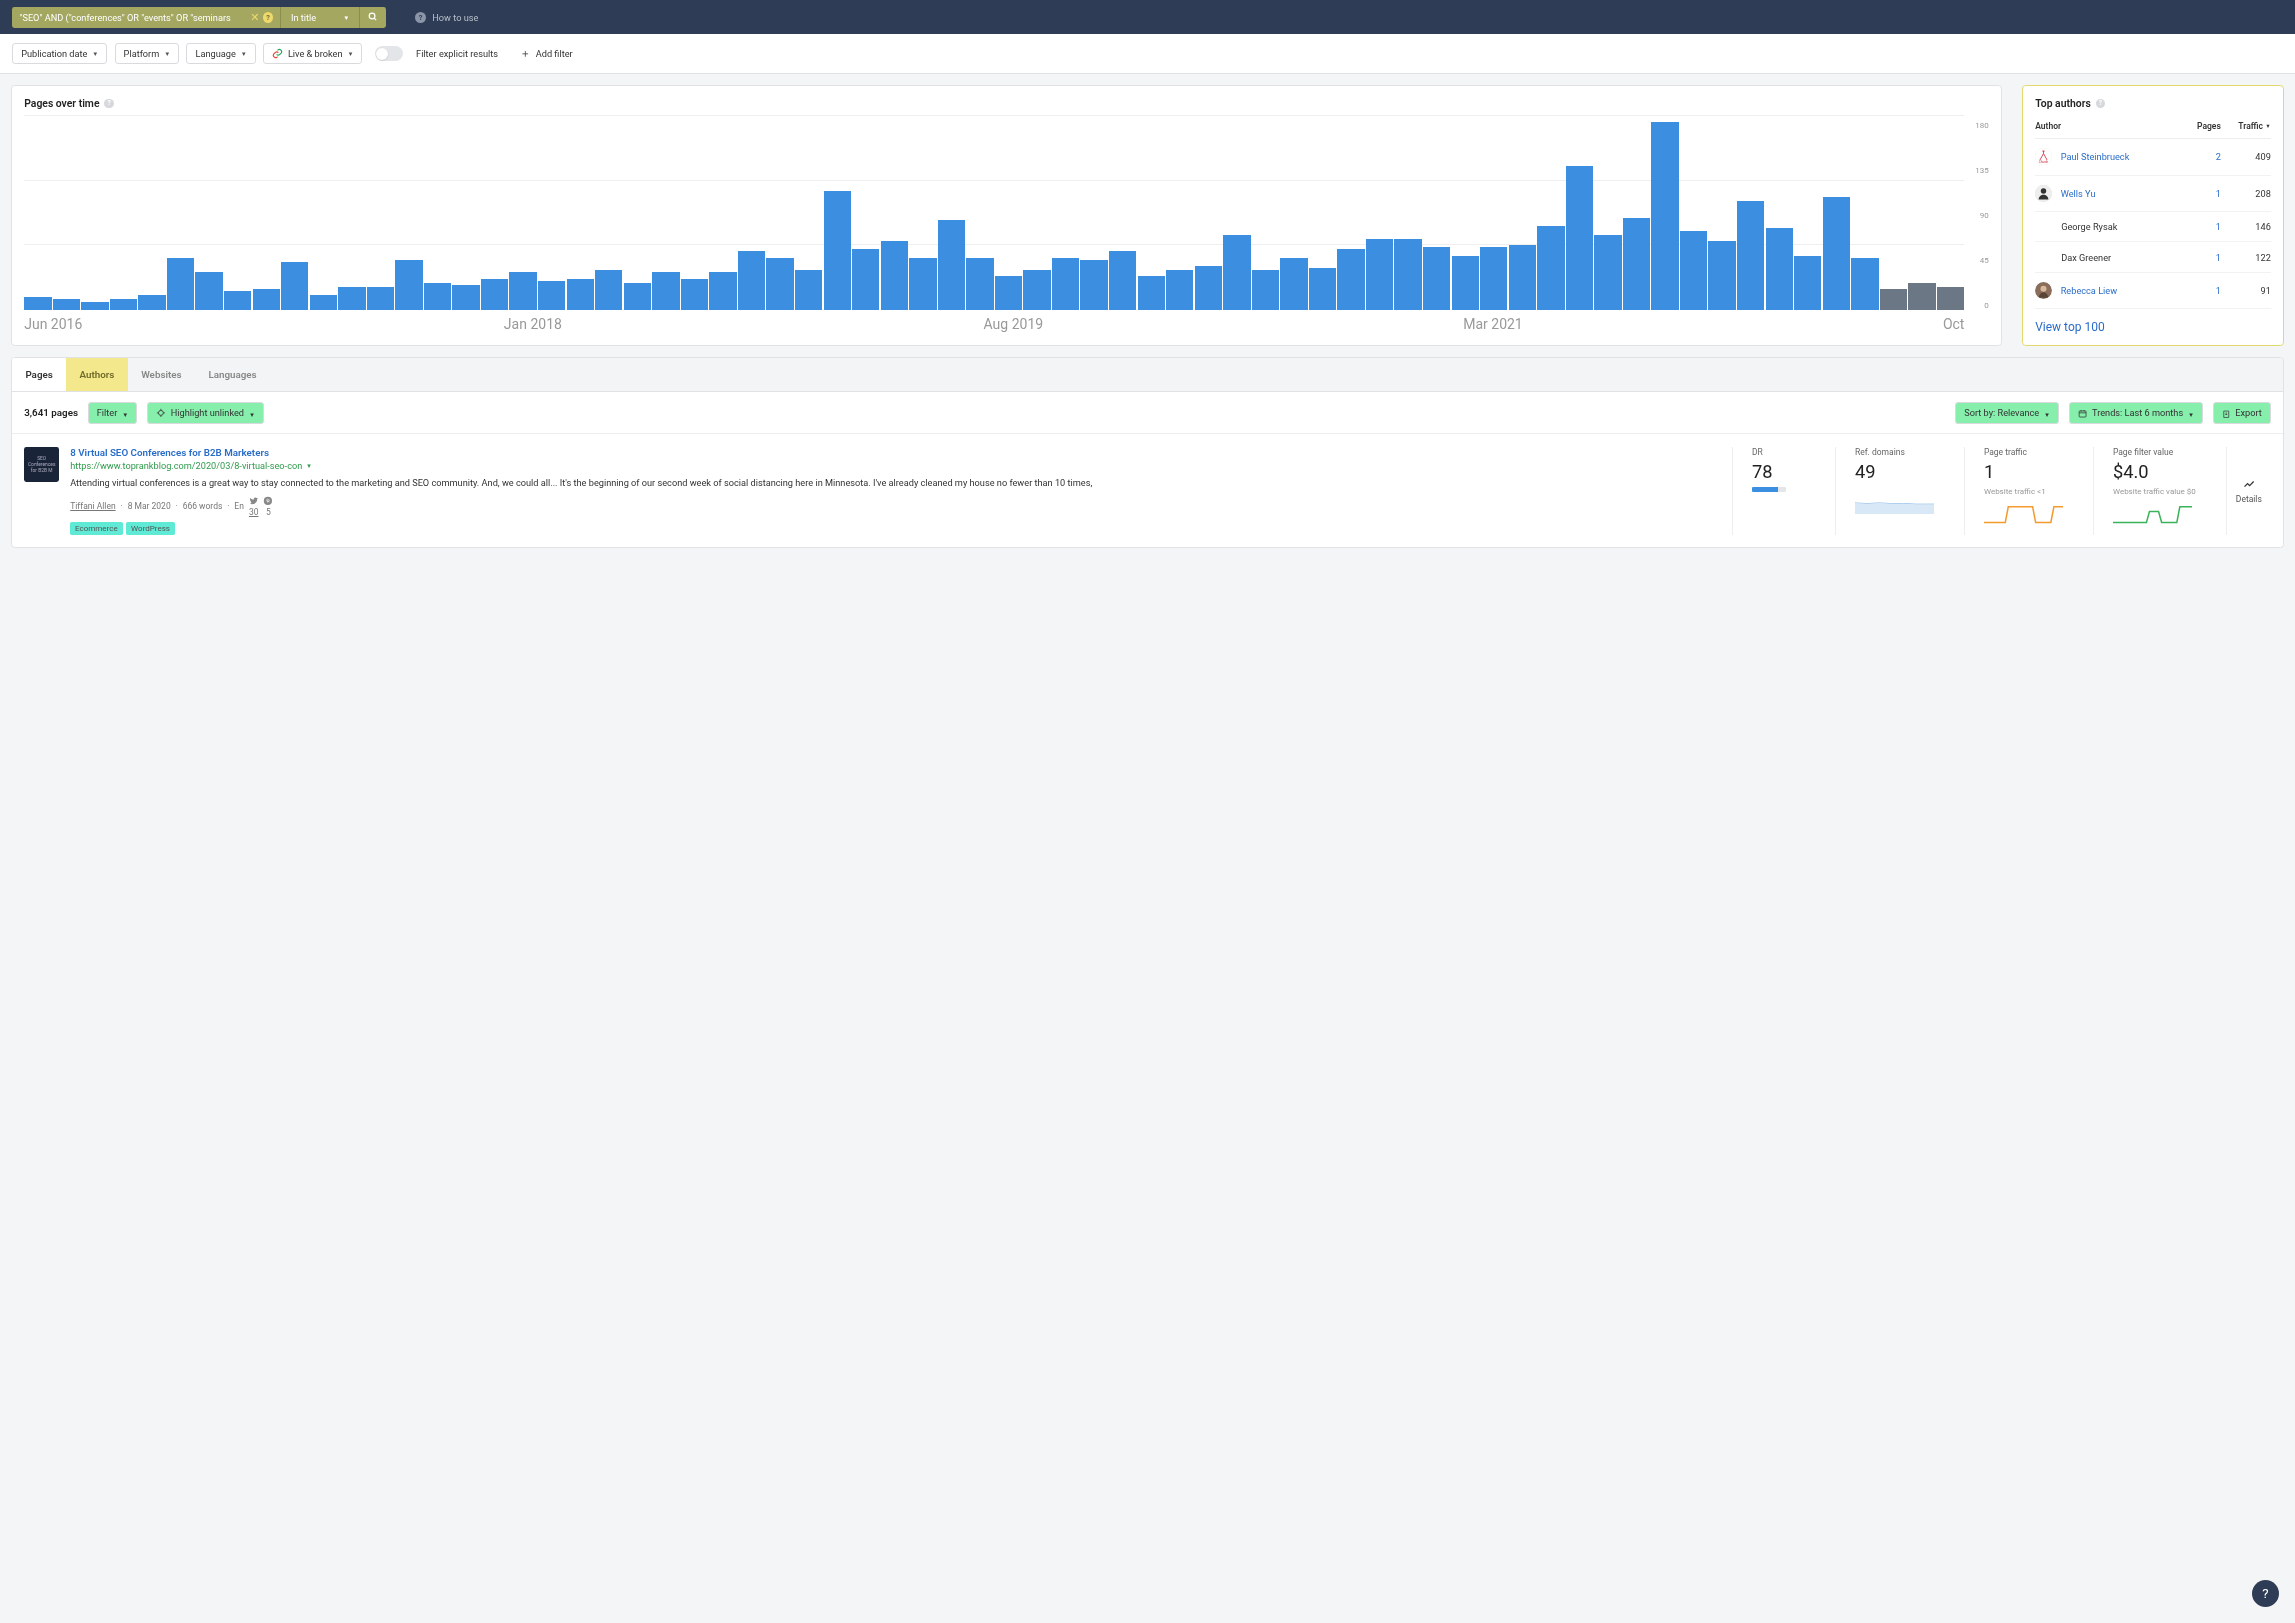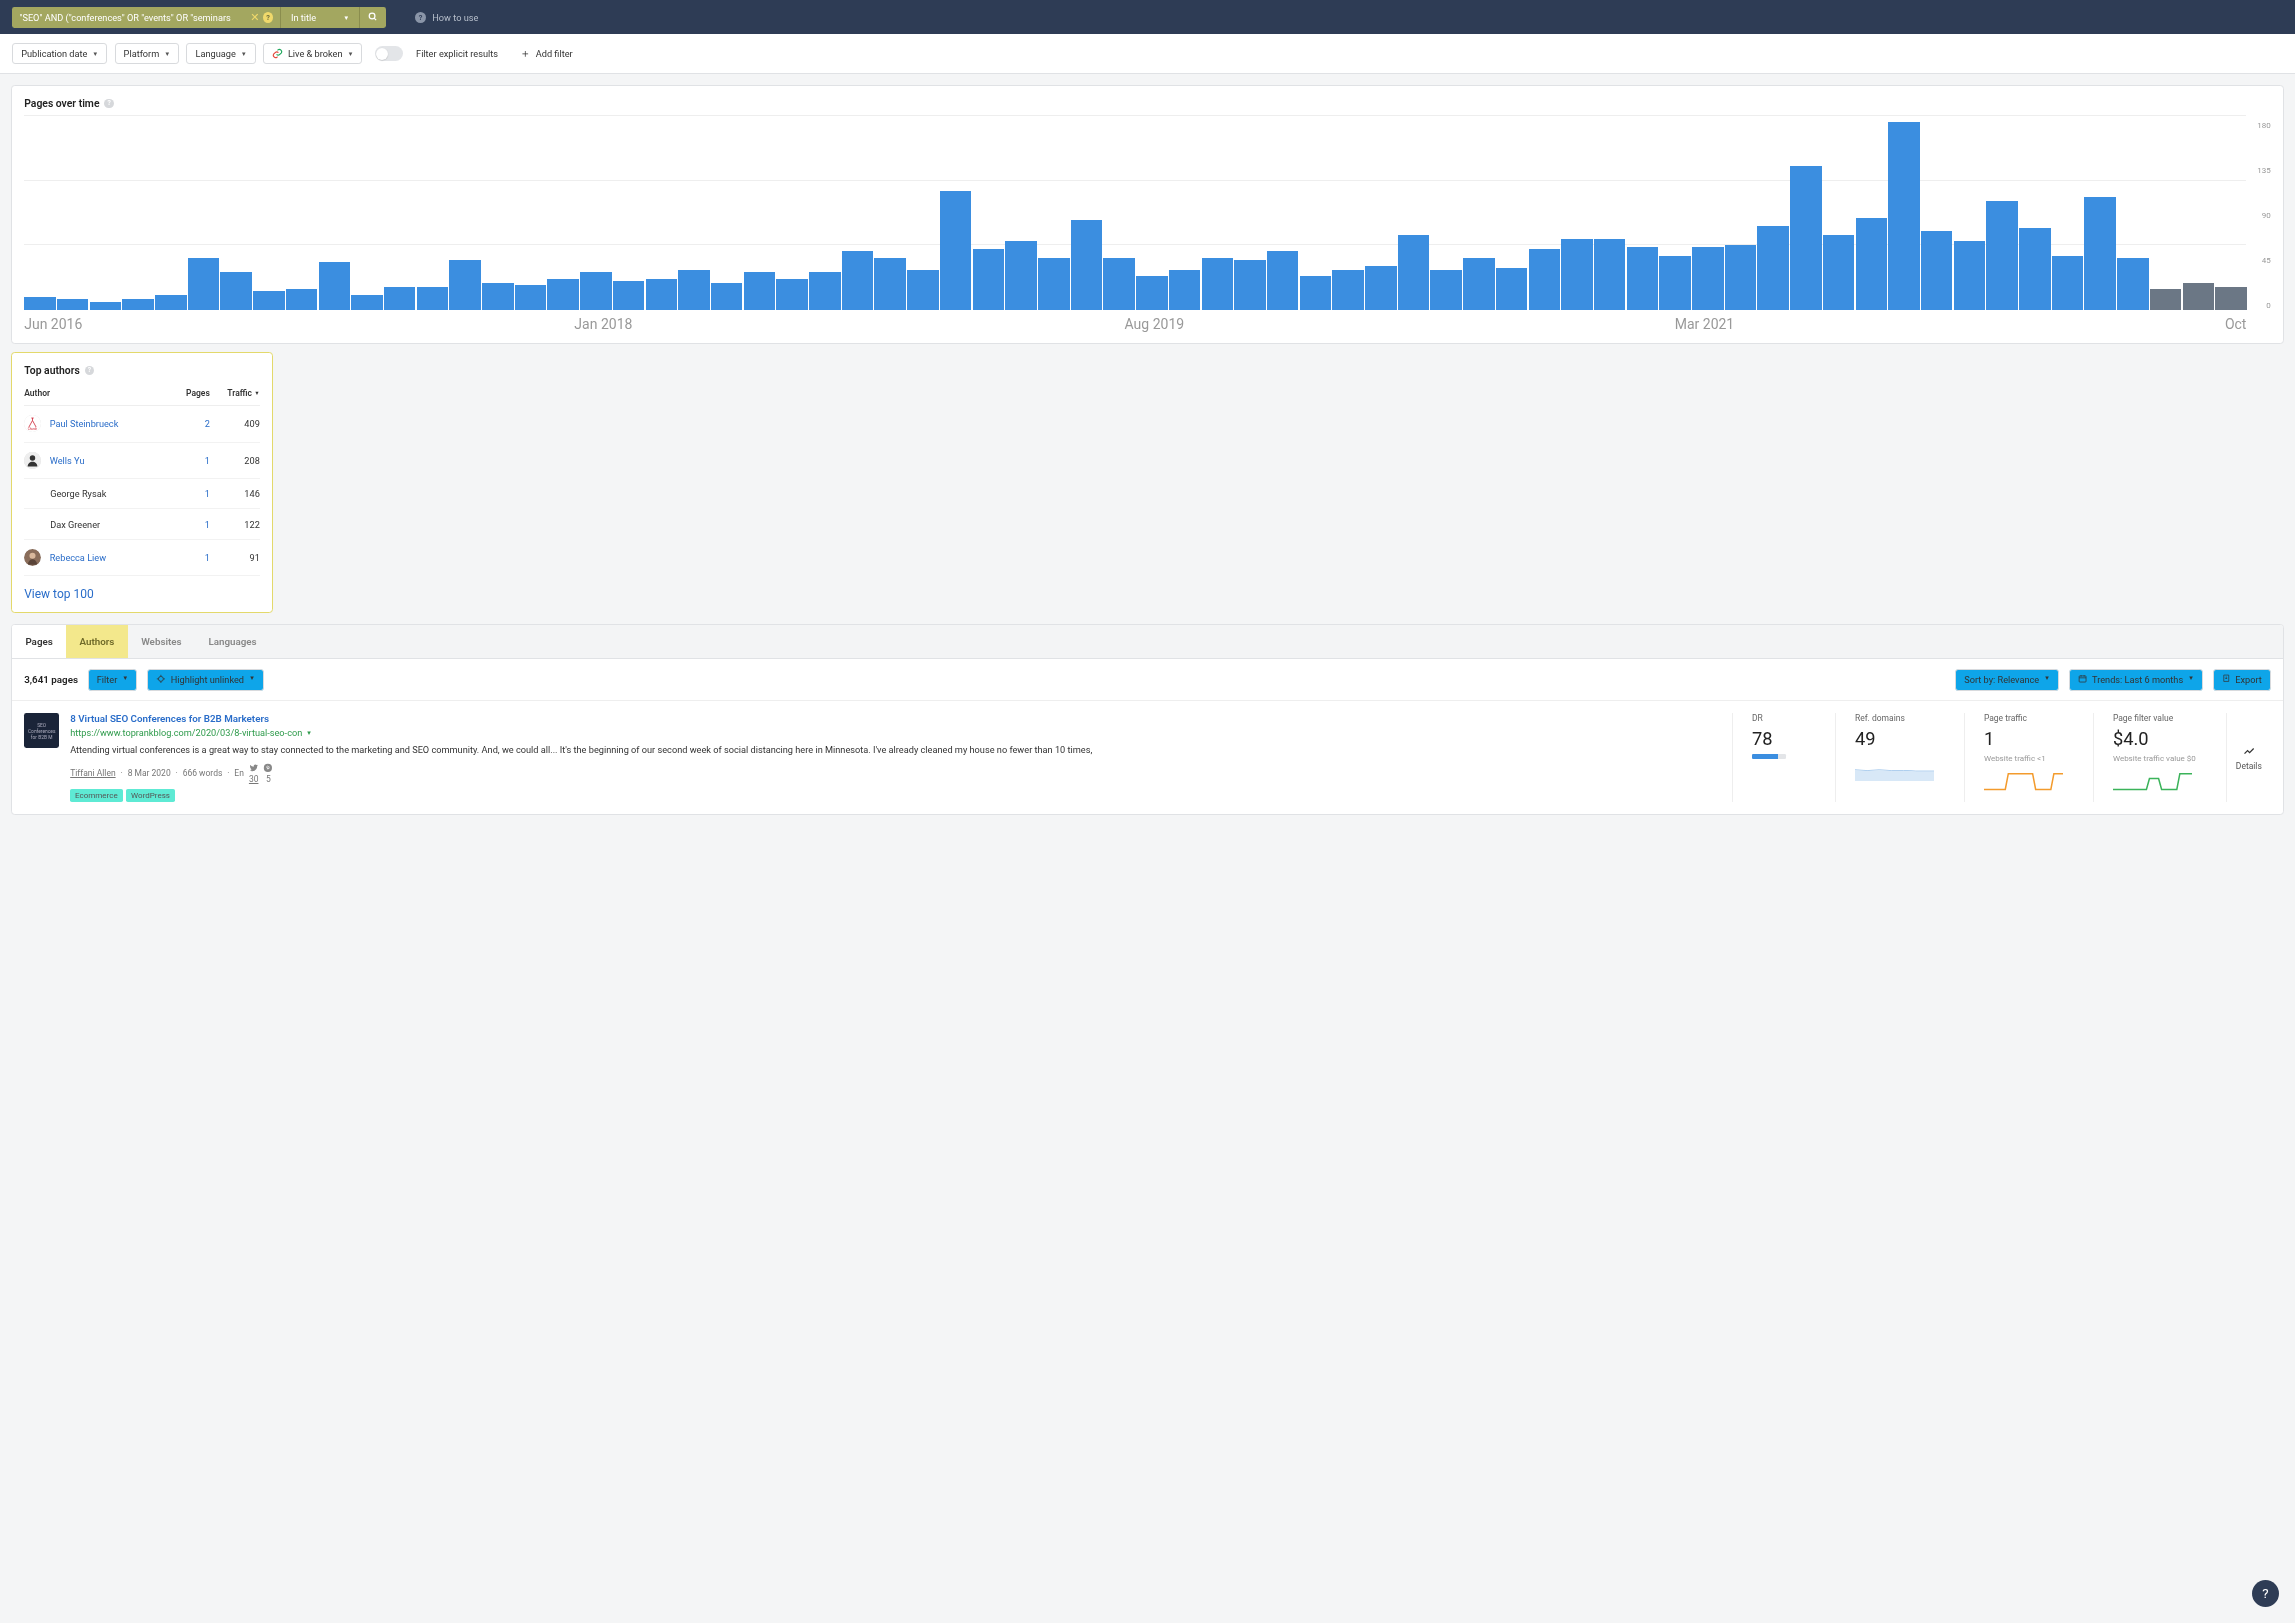--- a/index.html
+++ b/index.html
@@ -20,21 +20,21 @@
 .filterbar { background: #fff; border-bottom: 0.6px solid #e0e2e5; padding: 8.5px 12.2px; display: flex; align-items: center; gap: 7.3px; }
 .filter-pill { border: 0.6px solid #d8dadd; border-radius: 3.1px; padding: 4.3px 8px; display: inline-flex; align-items: center; gap: 4.9px; font-size: 9.2px; color: #333; cursor: pointer; }
 .filter-pill .caret { font-size: 6.1px; color: #555; }
 .link-icon { display: inline-flex; width: 11px; height: 11px; }
 .toggle { width: 28px; height: 14.6px; background: #e3e5e8; border-radius: 8.5px; position: relative; margin-left: 4.9px; }
 .toggle::after { content: ""; position: absolute; left: 1.2px; top: 1.2px; width: 12.2px; height: 12.2px; background: #fff; border-radius: 50%; box-shadow: 0 0.6px 1.2px rgba(0,0,0,.2); }
 .toggle-label { font-size: 9.2px; color: #333; margin-left: 6.1px; }
 .add-filter { margin-left: 14.6px; display: inline-flex; align-items: center; gap: 4.9px; font-size: 9.2px; color: #333; cursor: pointer; }
 .plus { font-size: 11px; font-weight: 300; }
 
-.content { padding: 11px; display: flex; gap: 8px; flex-direction: column; }
+.content { padding: 11px; display: flex; gap: 20px; }
 .panel { background: #fff; border: 0.6px solid #e0e2e5; border-radius: 3.7px; padding: 11px 12.2px; }
 .chart-panel { flex: 1; }
 .panel-title { font-size: 10.4px; font-weight: 600; color: #222; display: flex; align-items: center; gap: 4.9px; margin-bottom: 4.9px; }
 .qmark { background: #d6d8db; color: #fff; border-radius: 50%; width: 9.8px; height: 9.8px; display: inline-flex; align-items: center; justify-content: center; font-size: 6.7px; font-weight: bold; }
 
 .chart-area { display: flex; height: 195px; position: relative; }
 .bars { flex: 1; display: flex; align-items: flex-end; gap: 1.2px; border-top: 0.6px solid #eee; position: relative; padding-top: 6.1px; }
 .bars::before, .bars::after { content: ""; position: absolute; left: 0; right: 0; border-top: 0.6px solid #eee; }
 .bars::before { top: 33%; }
 .bars::after { top: 66%; }
@@ -58,21 +58,21 @@
 .view-all { color: #2a6dc9; font-size: 12px; margin-top: 11px; display: inline-block; }
 
 .results { margin: 0 11px 11px; background: #fff; border: 0.6px solid #e0e2e5; border-radius: 3.7px; overflow: hidden; }
 .tabs { display: flex; background: #f3f4f5; border-bottom: 0.6px solid #e0e2e5; }
 .tab { padding: 11px 13.4px; font-size: 9.8px; font-weight: 600; color: #888; cursor: pointer; }
 .tab.active { color: #333; background: #fff; }
 .tab.highlight { background: #f3e88c; color: #6f6a28; }
 
 .results-bar { display: flex; align-items: center; padding: 9.8px 12.2px; gap: 9.8px; border-bottom: 0.6px solid #eee; }
 .count { font-size: 9.8px; font-weight: 600; color: #222; }
-.btn { border: 0.6px solid #d8dadd; border-radius: 3.1px; padding: 4.3px 8px; display: inline-flex; align-items: flex-start; gap: 4.9px; font-size: 9.2px; color: #333; cursor: pointer; background: #0ea5e9; }
+.btn { border: 0.6px solid #d8dadd; border-radius: 3.1px; padding: 4.3px 8px; display: inline-flex; align-items: flex-end; gap: 4.9px; font-size: 9.2px; color: #333; cursor: pointer; background: #86efac; }
 .spacer { flex: 1; }
 
 .result-item { display: flex; padding: 12.2px; gap: 11px; }
 .thumb { width: 35px; height: 35px; background: #1a2438; border-radius: 2.4px; flex-shrink: 0; display: flex; align-items: center; justify-content: center; color: #aab; font-size: 4.9px; text-align: center; padding: 2.4px; }
 .result-main { flex: 1; min-width: 0; }
 .result-title { color: #2a6dc9; font-size: 9.8px; font-weight: 600; margin-bottom: 2.4px; }
 .result-url { color: #2f9b4c; font-size: 9.2px; margin-bottom: 4.9px; display: flex; align-items: center; gap: 3.7px; }
 .result-desc { color: #333; font-size: 9.2px; line-height: 1.5; margin-bottom: 6.1px; }
 .result-meta { color: #777; font-size: 8.5px; display: flex; align-items: center; gap: 4.9px; flex-wrap: wrap; margin-bottom: 4.9px; }
 .result-meta .author-link { color: #777; text-decoration: underline; }

